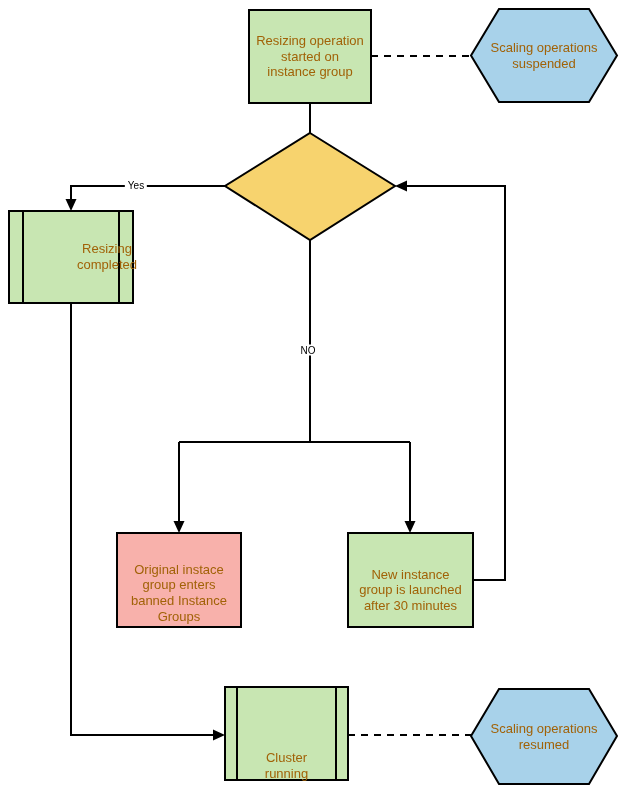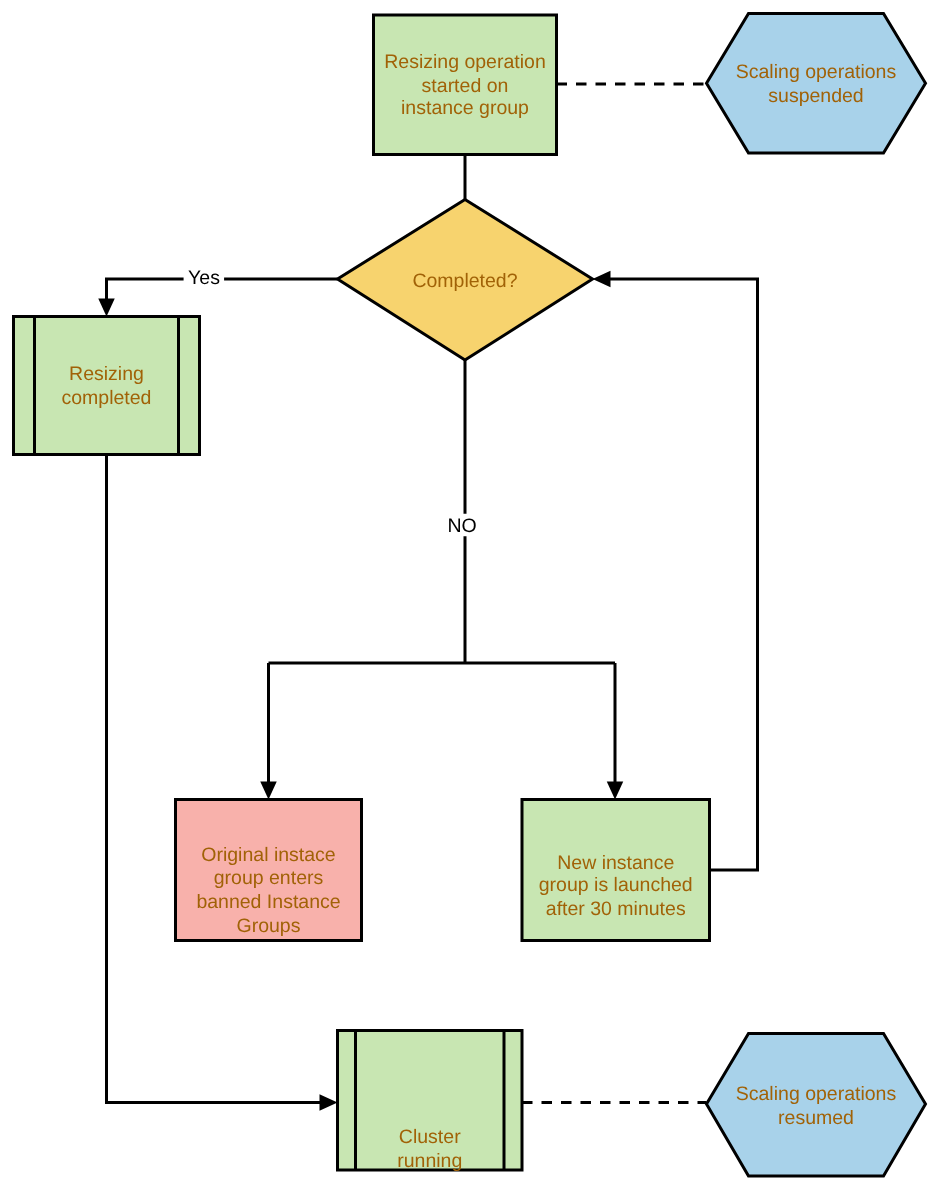--- a/index.html
+++ b/index.html
@@ -26,21 +26,21 @@
     line-height:1.2;
     color:#a16207;
     white-space:pre-line;
     pointer-events:none;
   }
   .edge-label {
     position:absolute;
     transform:translate(-50%,-50%);
     background:#ffffff;
     padding:0 3px;
-    font-size:13px;
+    font-size:10px;
     color:#000000;
   }
 </style>
 </head>
 <body>
 
 <div class="canvas">
 
   <svg class="layer" width="623" height="792" viewBox="0 0 623 792">
 
@@ -78,23 +78,22 @@
     <polygon class="shape" points="471,736 499,689 589,689 617,736 589,784 499,784" fill="#a8d2ea"></polygon>
   </svg>
 
   <div class="label" style="left:249px; top:10px; width:122px; height:93px;">Resizing operation
 started on
 instance group</div>
 
   <div class="label" style="left:471px; top:9px; width:146px; height:93px;">Scaling operations
 suspended</div>
 
-  <div class="label" style="left:225px; top:133px; width:170px; height:107px;">Completed?</div>
 
-  <div class="label" style="left:23px; top:211px; width:96px; height:92px;">Resizing
+  <div class="label" style="left:23px; top:211px; width:96px; height:92px;padding-left:36px;">Resizing
 completed</div>
 
   <div class="label" style="left:117px; top:533px; width:124px; height:120px;">Original instace
 group enters
 banned Instance
 Groups</div>
 
   <div class="label" style="left:348px; top:533px; width:125px; height:114px;">New instance
 group is launched
 after 30 minutes</div>

